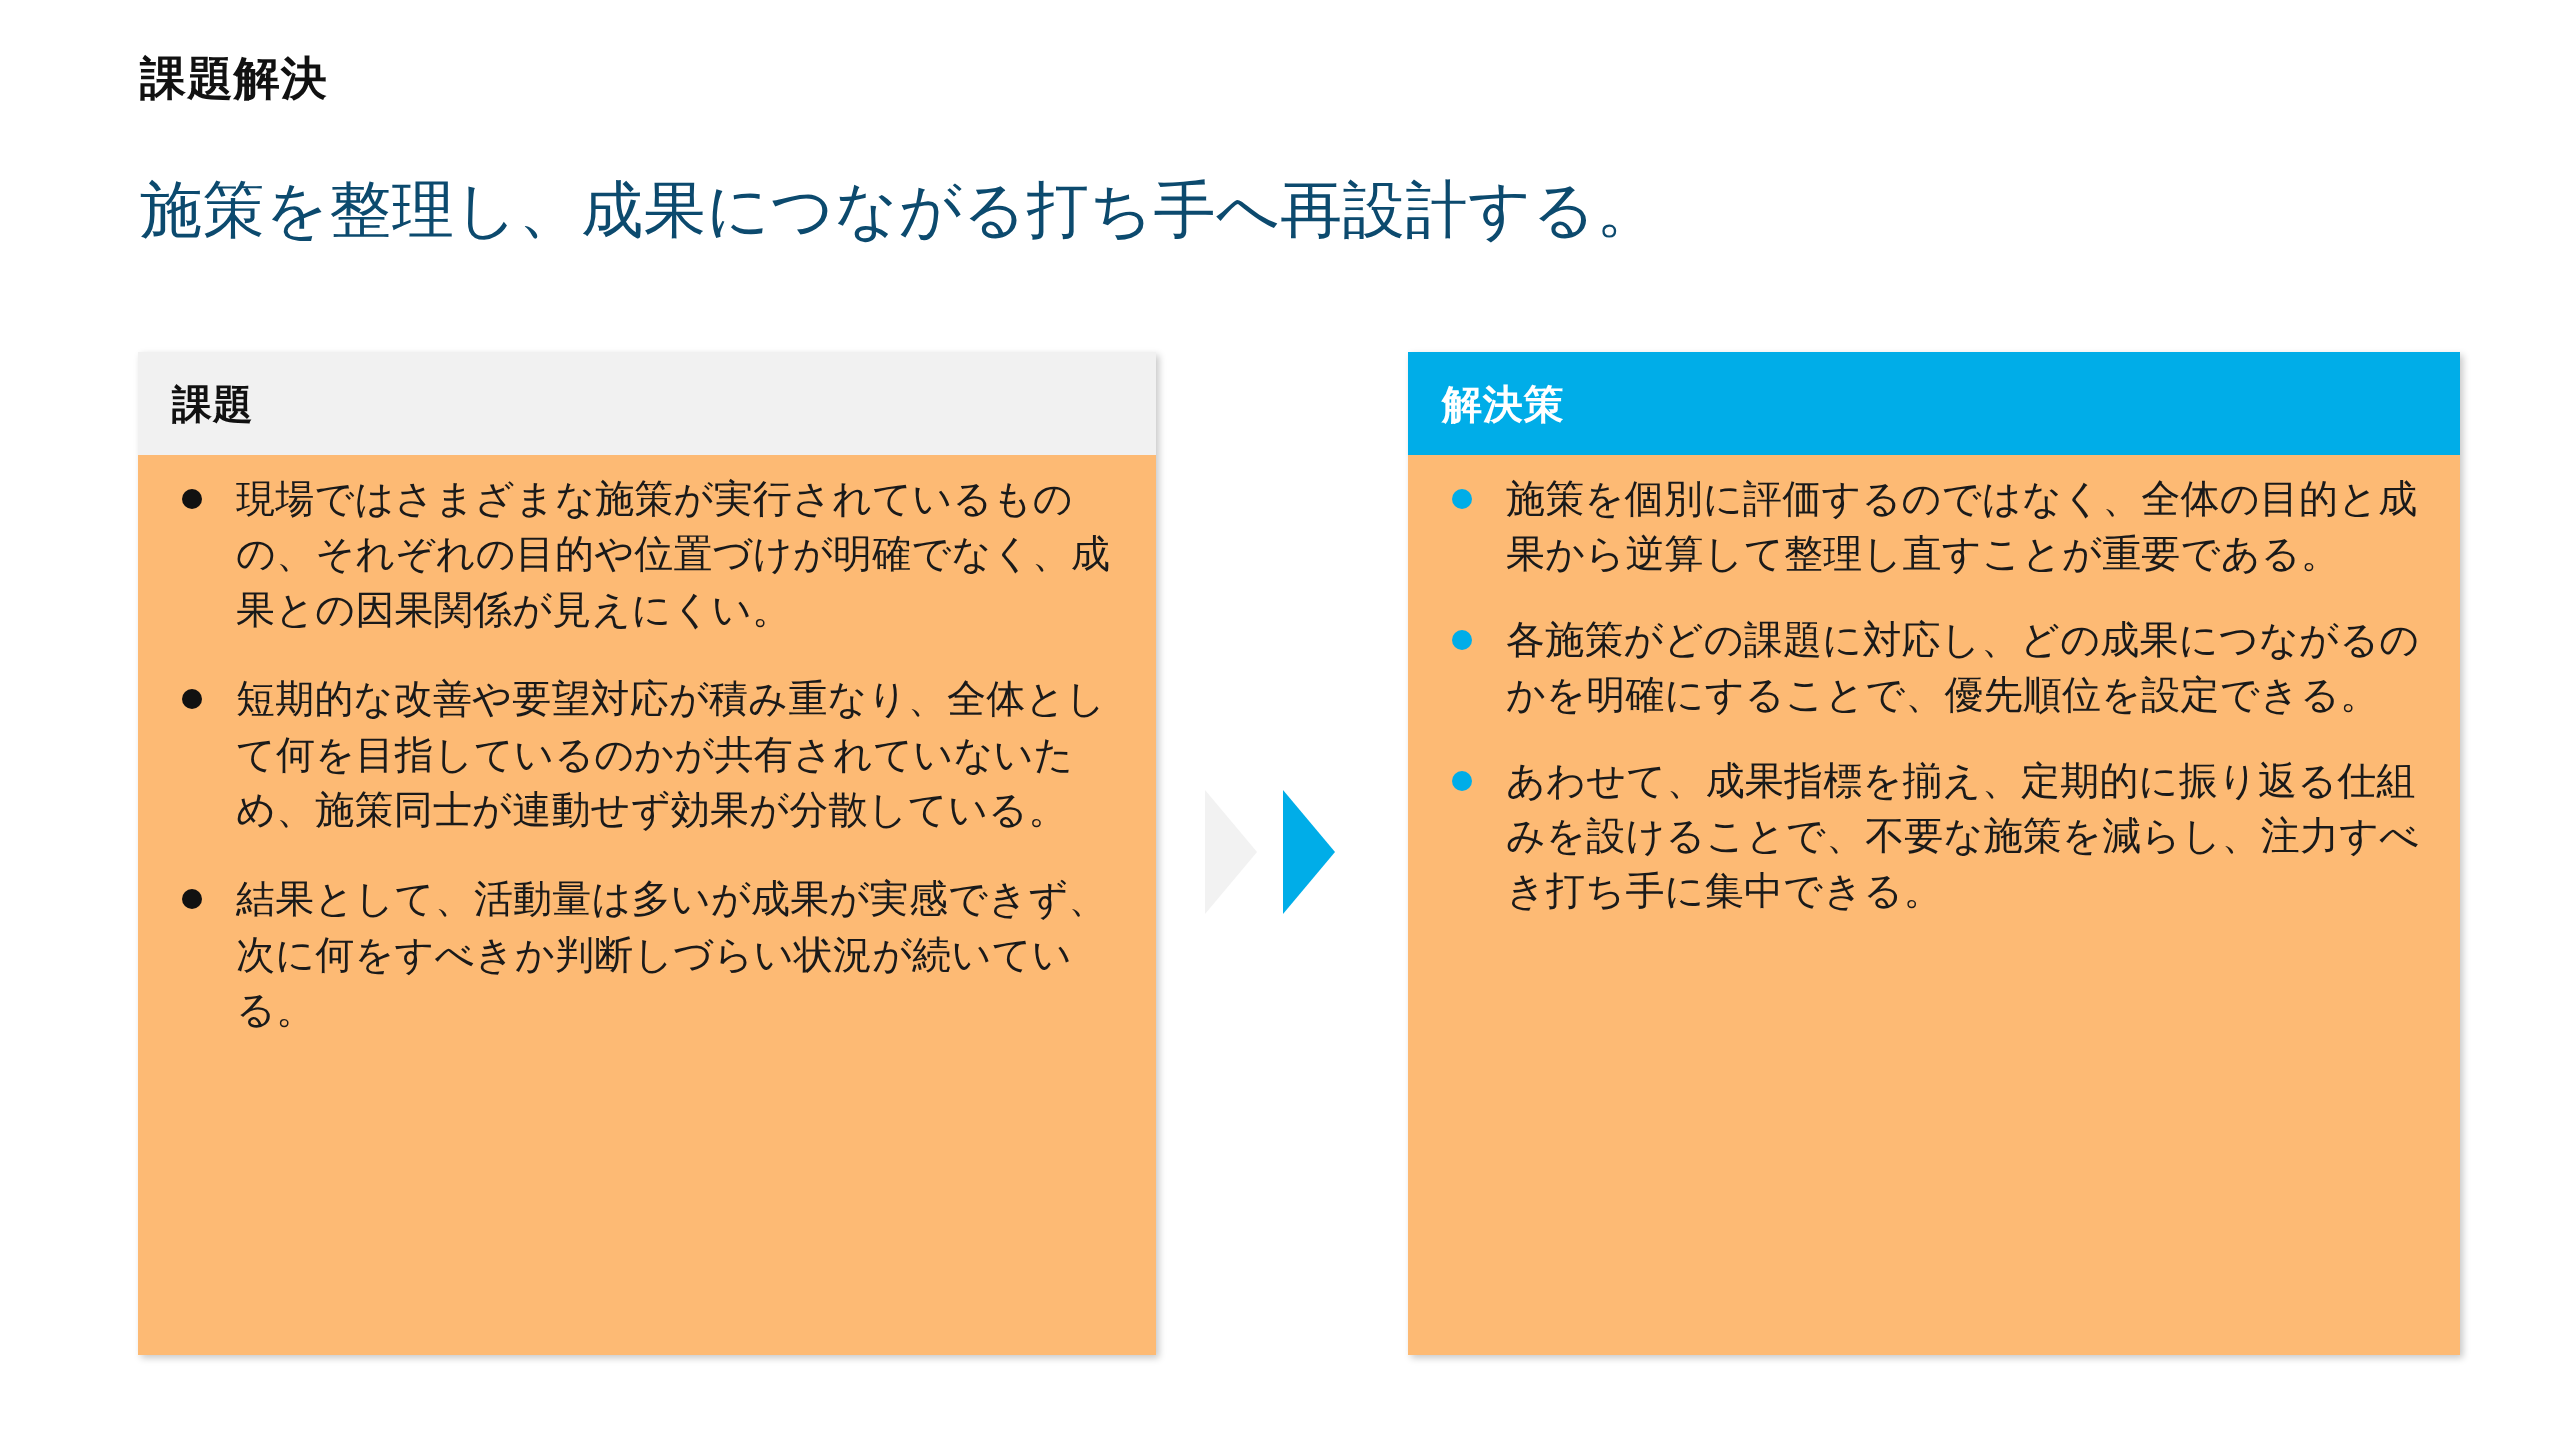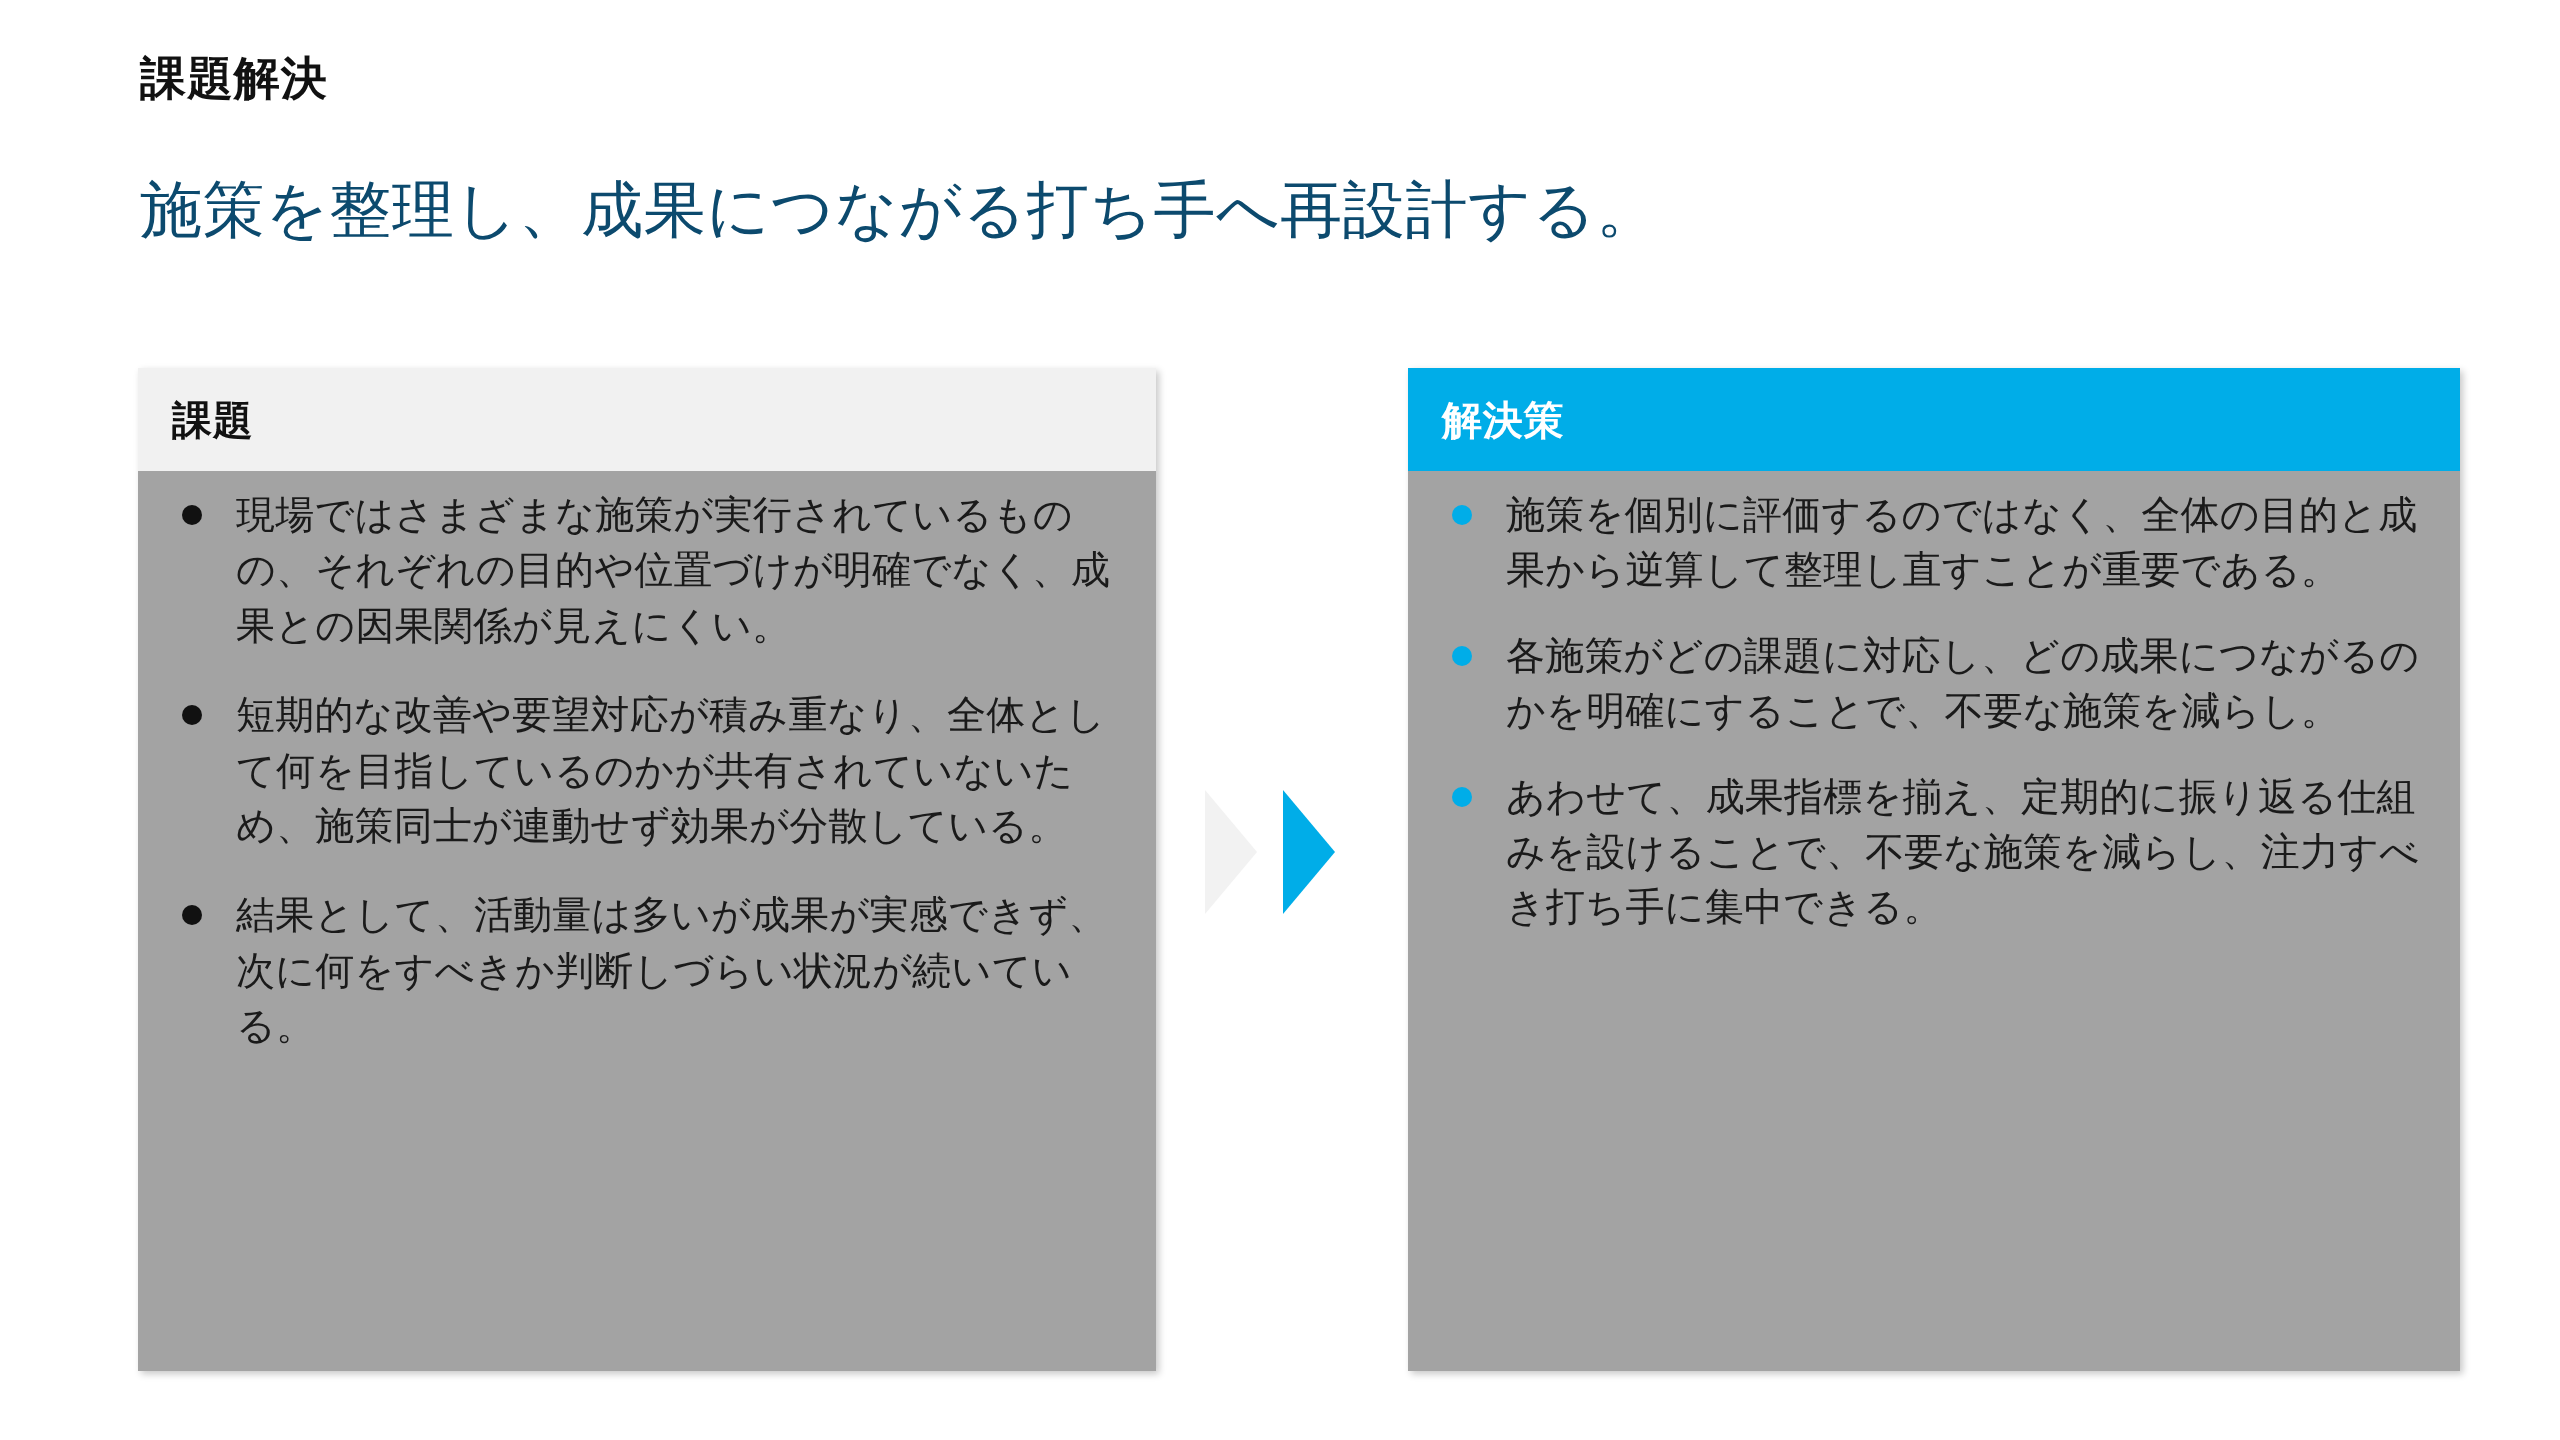--- a/index.html
+++ b/index.html
@@ -41,24 +41,24 @@
     font-size: 62px;
     font-weight: normal;
     color: #0c4a6e;
     white-space: nowrap;
     letter-spacing: 0.01em;
   }
 
   
   .card {
     position: absolute;
-    top: 368px;
+    top: 352px;
     width: 1018px;
     height: 1003px;
-    background: #a3a3a3;
+    background: #fdba74;
     box-shadow: 3px 3px 7px rgba(0, 0, 0, 0.22);
     box-sizing: border-box;
     overflow: hidden;
   }
   .card.left  { left: 138px;  width: 1018px; }
   .card.right { left: 1408px; width: 1052px; }
 
   .card-header {
     height: 103px;
     box-sizing: border-box;
@@ -180,21 +180,21 @@
       <span class="card-header-title">解決策</span>
     </div>
     <div class="card-body">
       <ul class="bullet-list">
         <li class="bullet-item">
           <span class="bullet-marker cyan"></span>
           <span>施策を個別に評価するのではなく、全体の目的と成果から逆算して整理し直すことが重要である。</span>
         </li>
         <li class="bullet-item">
           <span class="bullet-marker cyan"></span>
-          <span>各施策がどの課題に対応し、どの成果につながるのかを明確にすることで、不要な施策を減らし。</span>
+          <span>各施策がどの課題に対応し、どの成果につながるのかを明確にすることで、優先順位を設定できる。</span>
         </li>
         <li class="bullet-item">
           <span class="bullet-marker cyan"></span>
           <span>あわせて、成果指標を揃え、定期的に振り返る仕組みを設けることで、不要な施策を減らし、注力すべき打ち手に集中できる。</span>
         </li>
       </ul>
     </div>
   </div>
 
 </div>

